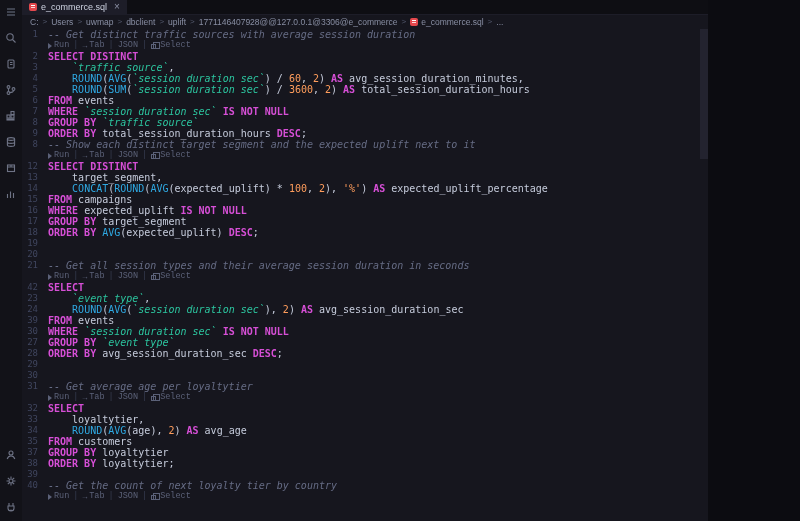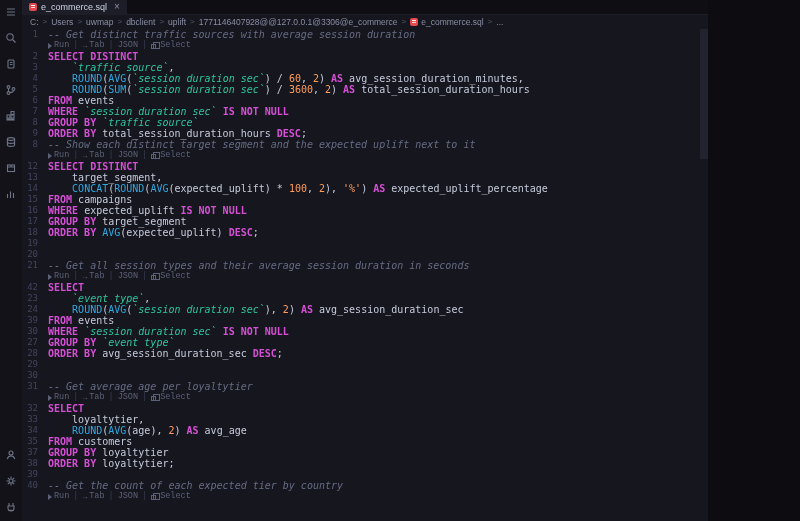--- a/index.html
+++ b/index.html
@@ -216,21 +216,21 @@
           <div class="row"><span class="ln">30</span><span class="codeln"></span></div>
           <div class="row"><span class="ln">31</span><span class="codeln"><span class="tk-c">-- Get average age per loyaltytier</span></span></div>
           <div class="row lensrow"><span class="ln"></span><span class="codeln"><span class="lens-item"><span class="lico run-icon"></span><span>Run</span></span><span class="lens-sep">|</span><span class="lens-item"><span class="lico tab-icon"></span><span>Tab</span></span><span class="lens-sep">|</span><span class="lens-item"><span>JSON</span></span><span class="lens-sep">|</span><span class="lens-item"><span class="lico select-icon"></span><span>Select</span></span></span></div>
           <div class="row"><span class="ln">32</span><span class="codeln"><span class="tk-k">SELECT</span></span></div>
           <div class="row"><span class="ln">33</span><span class="codeln"><span class="tk-p">    loyaltytier,</span></span></div>
           <div class="row"><span class="ln">34</span><span class="codeln"><span class="tk-p">    </span><span class="tk-f">ROUND</span><span class="tk-p">(</span><span class="tk-f">AVG</span><span class="tk-p">(age), </span><span class="tk-n">2</span><span class="tk-p">) </span><span class="tk-k">AS</span><span class="tk-p"> avg_age</span></span></div>
           <div class="row"><span class="ln">35</span><span class="codeln"><span class="tk-k">FROM</span><span class="tk-p"> customers</span></span></div>
           <div class="row"><span class="ln">37</span><span class="codeln"><span class="tk-k">GROUP BY</span><span class="tk-p"> loyaltytier</span></span></div>
           <div class="row"><span class="ln">38</span><span class="codeln"><span class="tk-k">ORDER BY</span><span class="tk-p"> loyaltytier;</span></span></div>
           <div class="row"><span class="ln">39</span><span class="codeln"></span></div>
-          <div class="row"><span class="ln">40</span><span class="codeln"><span class="tk-c">-- Get the count of each expected tier by country</span></span></div>
+          <div class="row"><span class="ln">40</span><span class="codeln"><span class="tk-c">-- Get the count of next loyalty tier by country</span></span></div>
           <div class="row lensrow"><span class="ln"></span><span class="codeln"><span class="lens-item"><span class="lico run-icon"></span><span>Run</span></span><span class="lens-sep">|</span><span class="lens-item"><span class="lico tab-icon"></span><span>Tab</span></span><span class="lens-sep">|</span><span class="lens-item"><span>JSON</span></span><span class="lens-sep">|</span><span class="lens-item"><span class="lico select-icon"></span><span>Select</span></span></span></div>
         </div>
     </div>
 
   </div>
 
   <div class="scrollbar">
     <div class="scroll-thumb"></div>
   </div>
 

